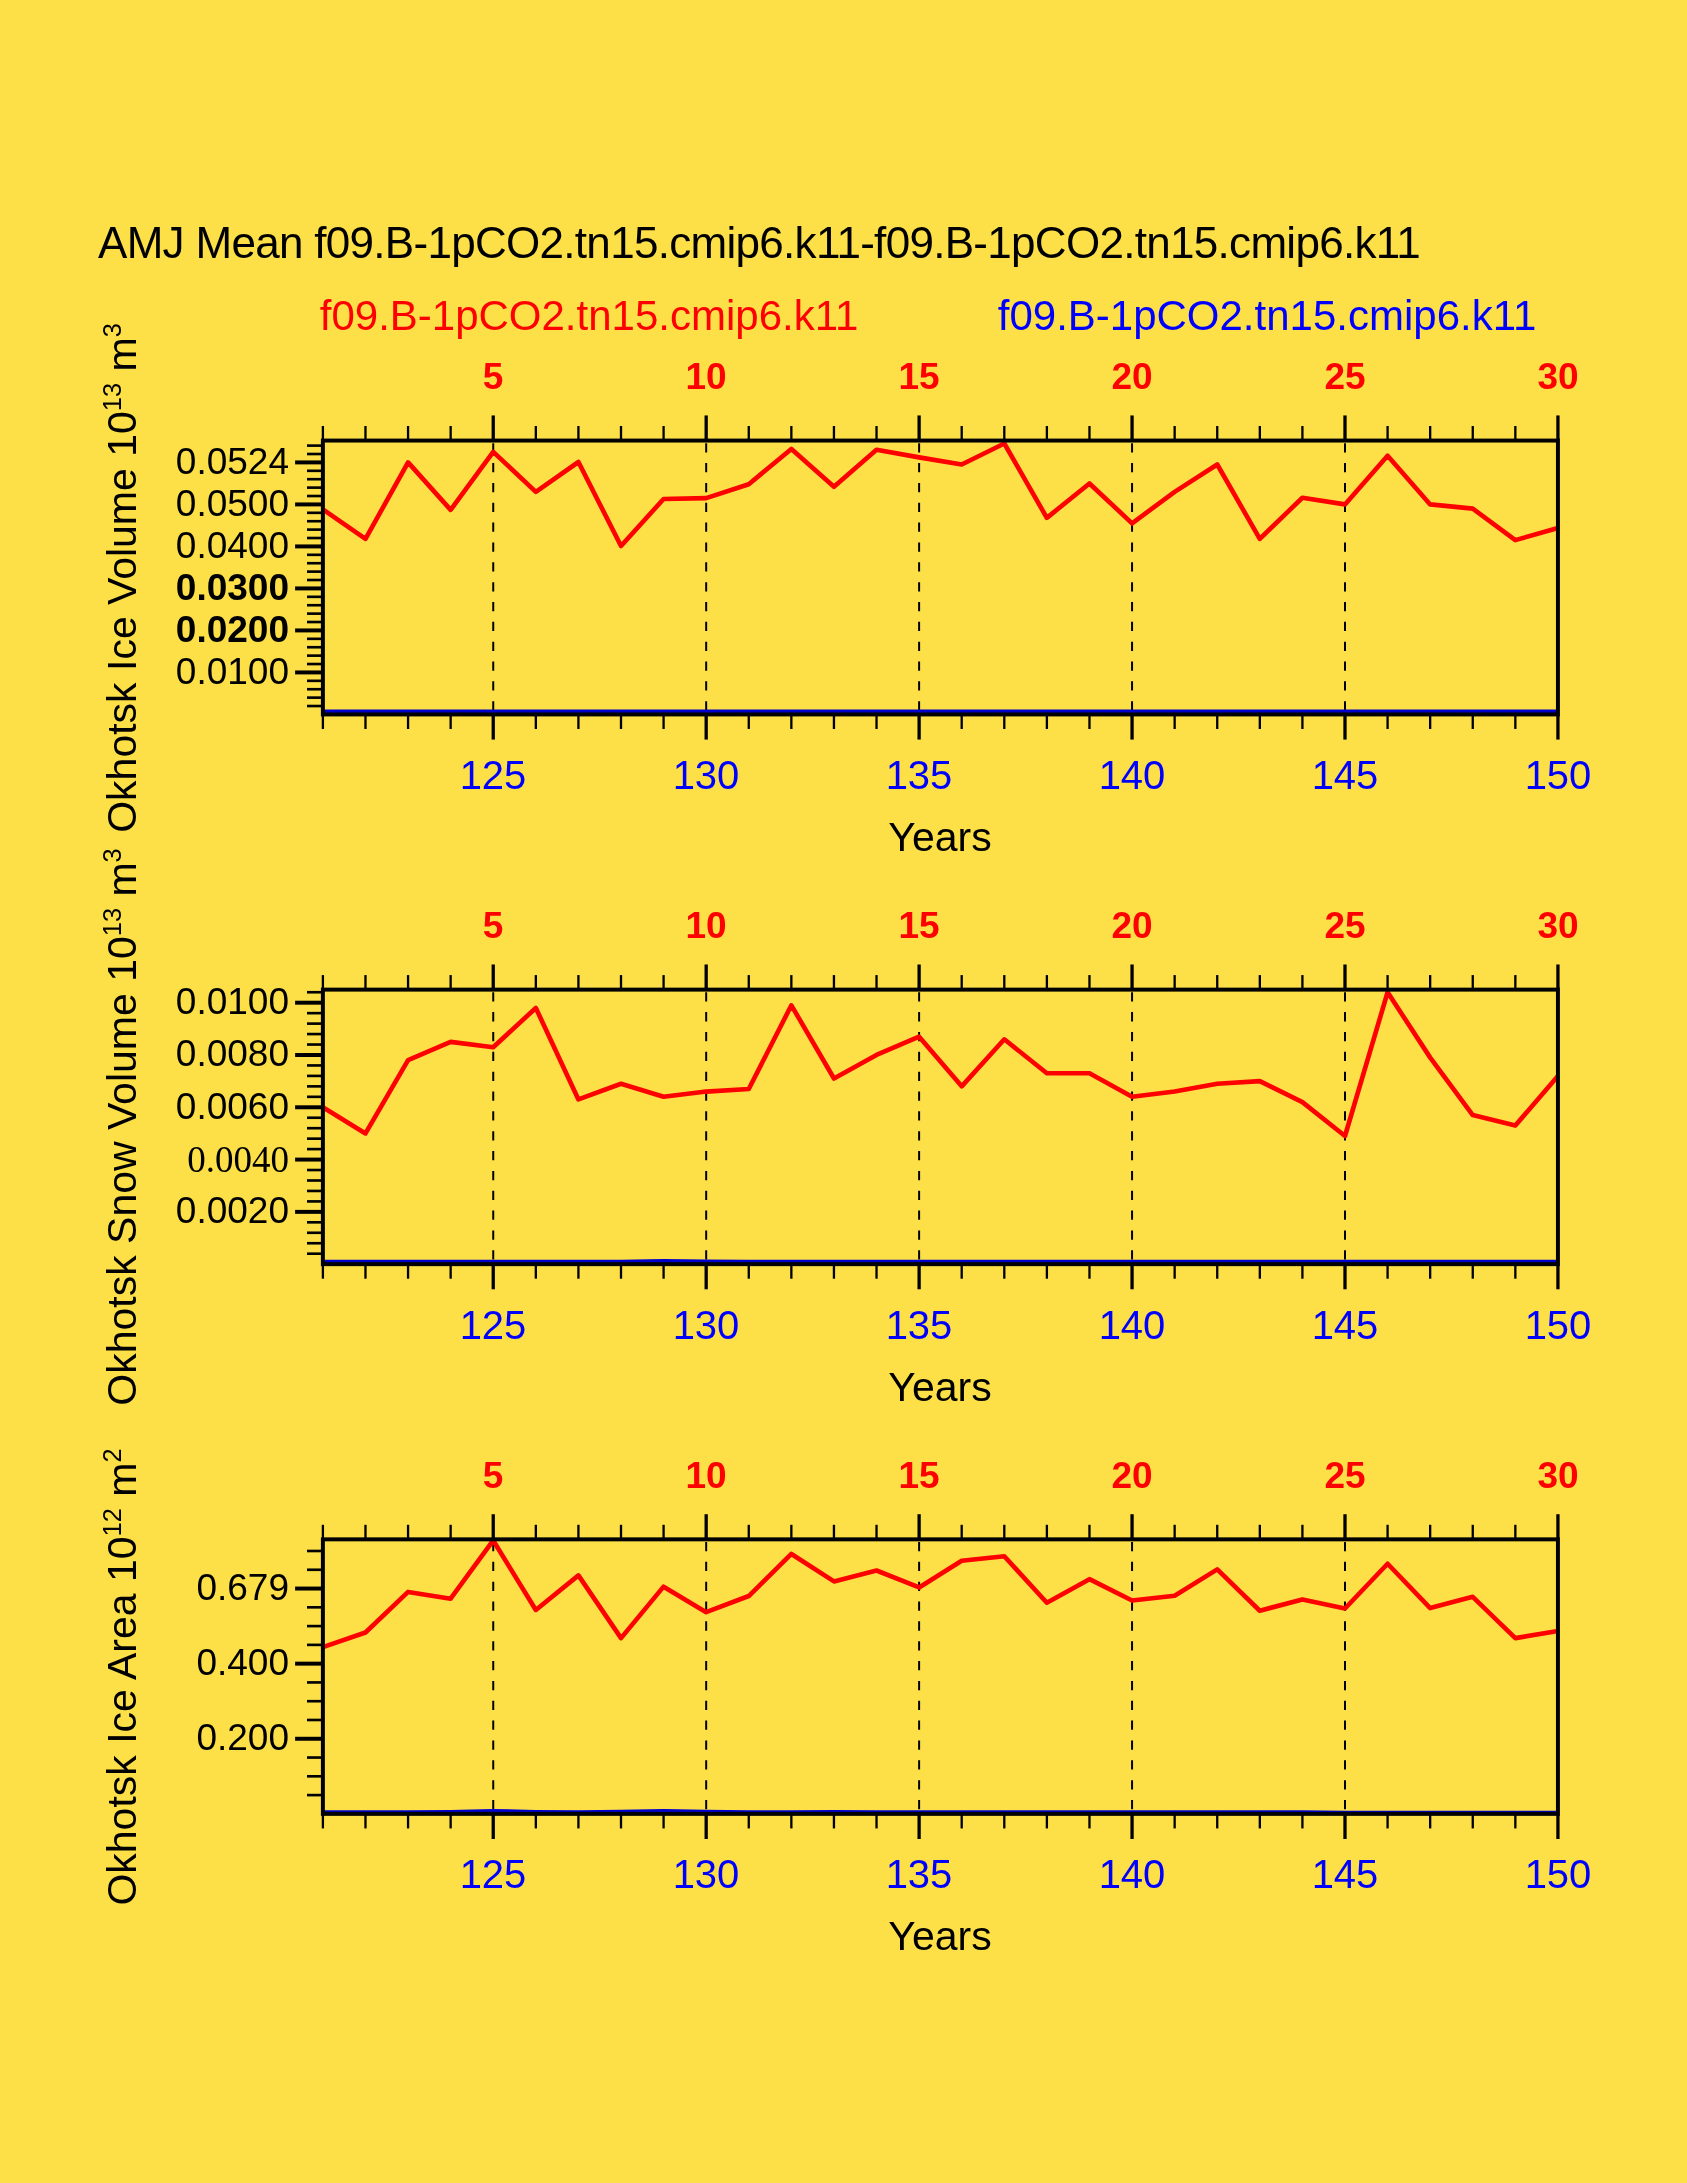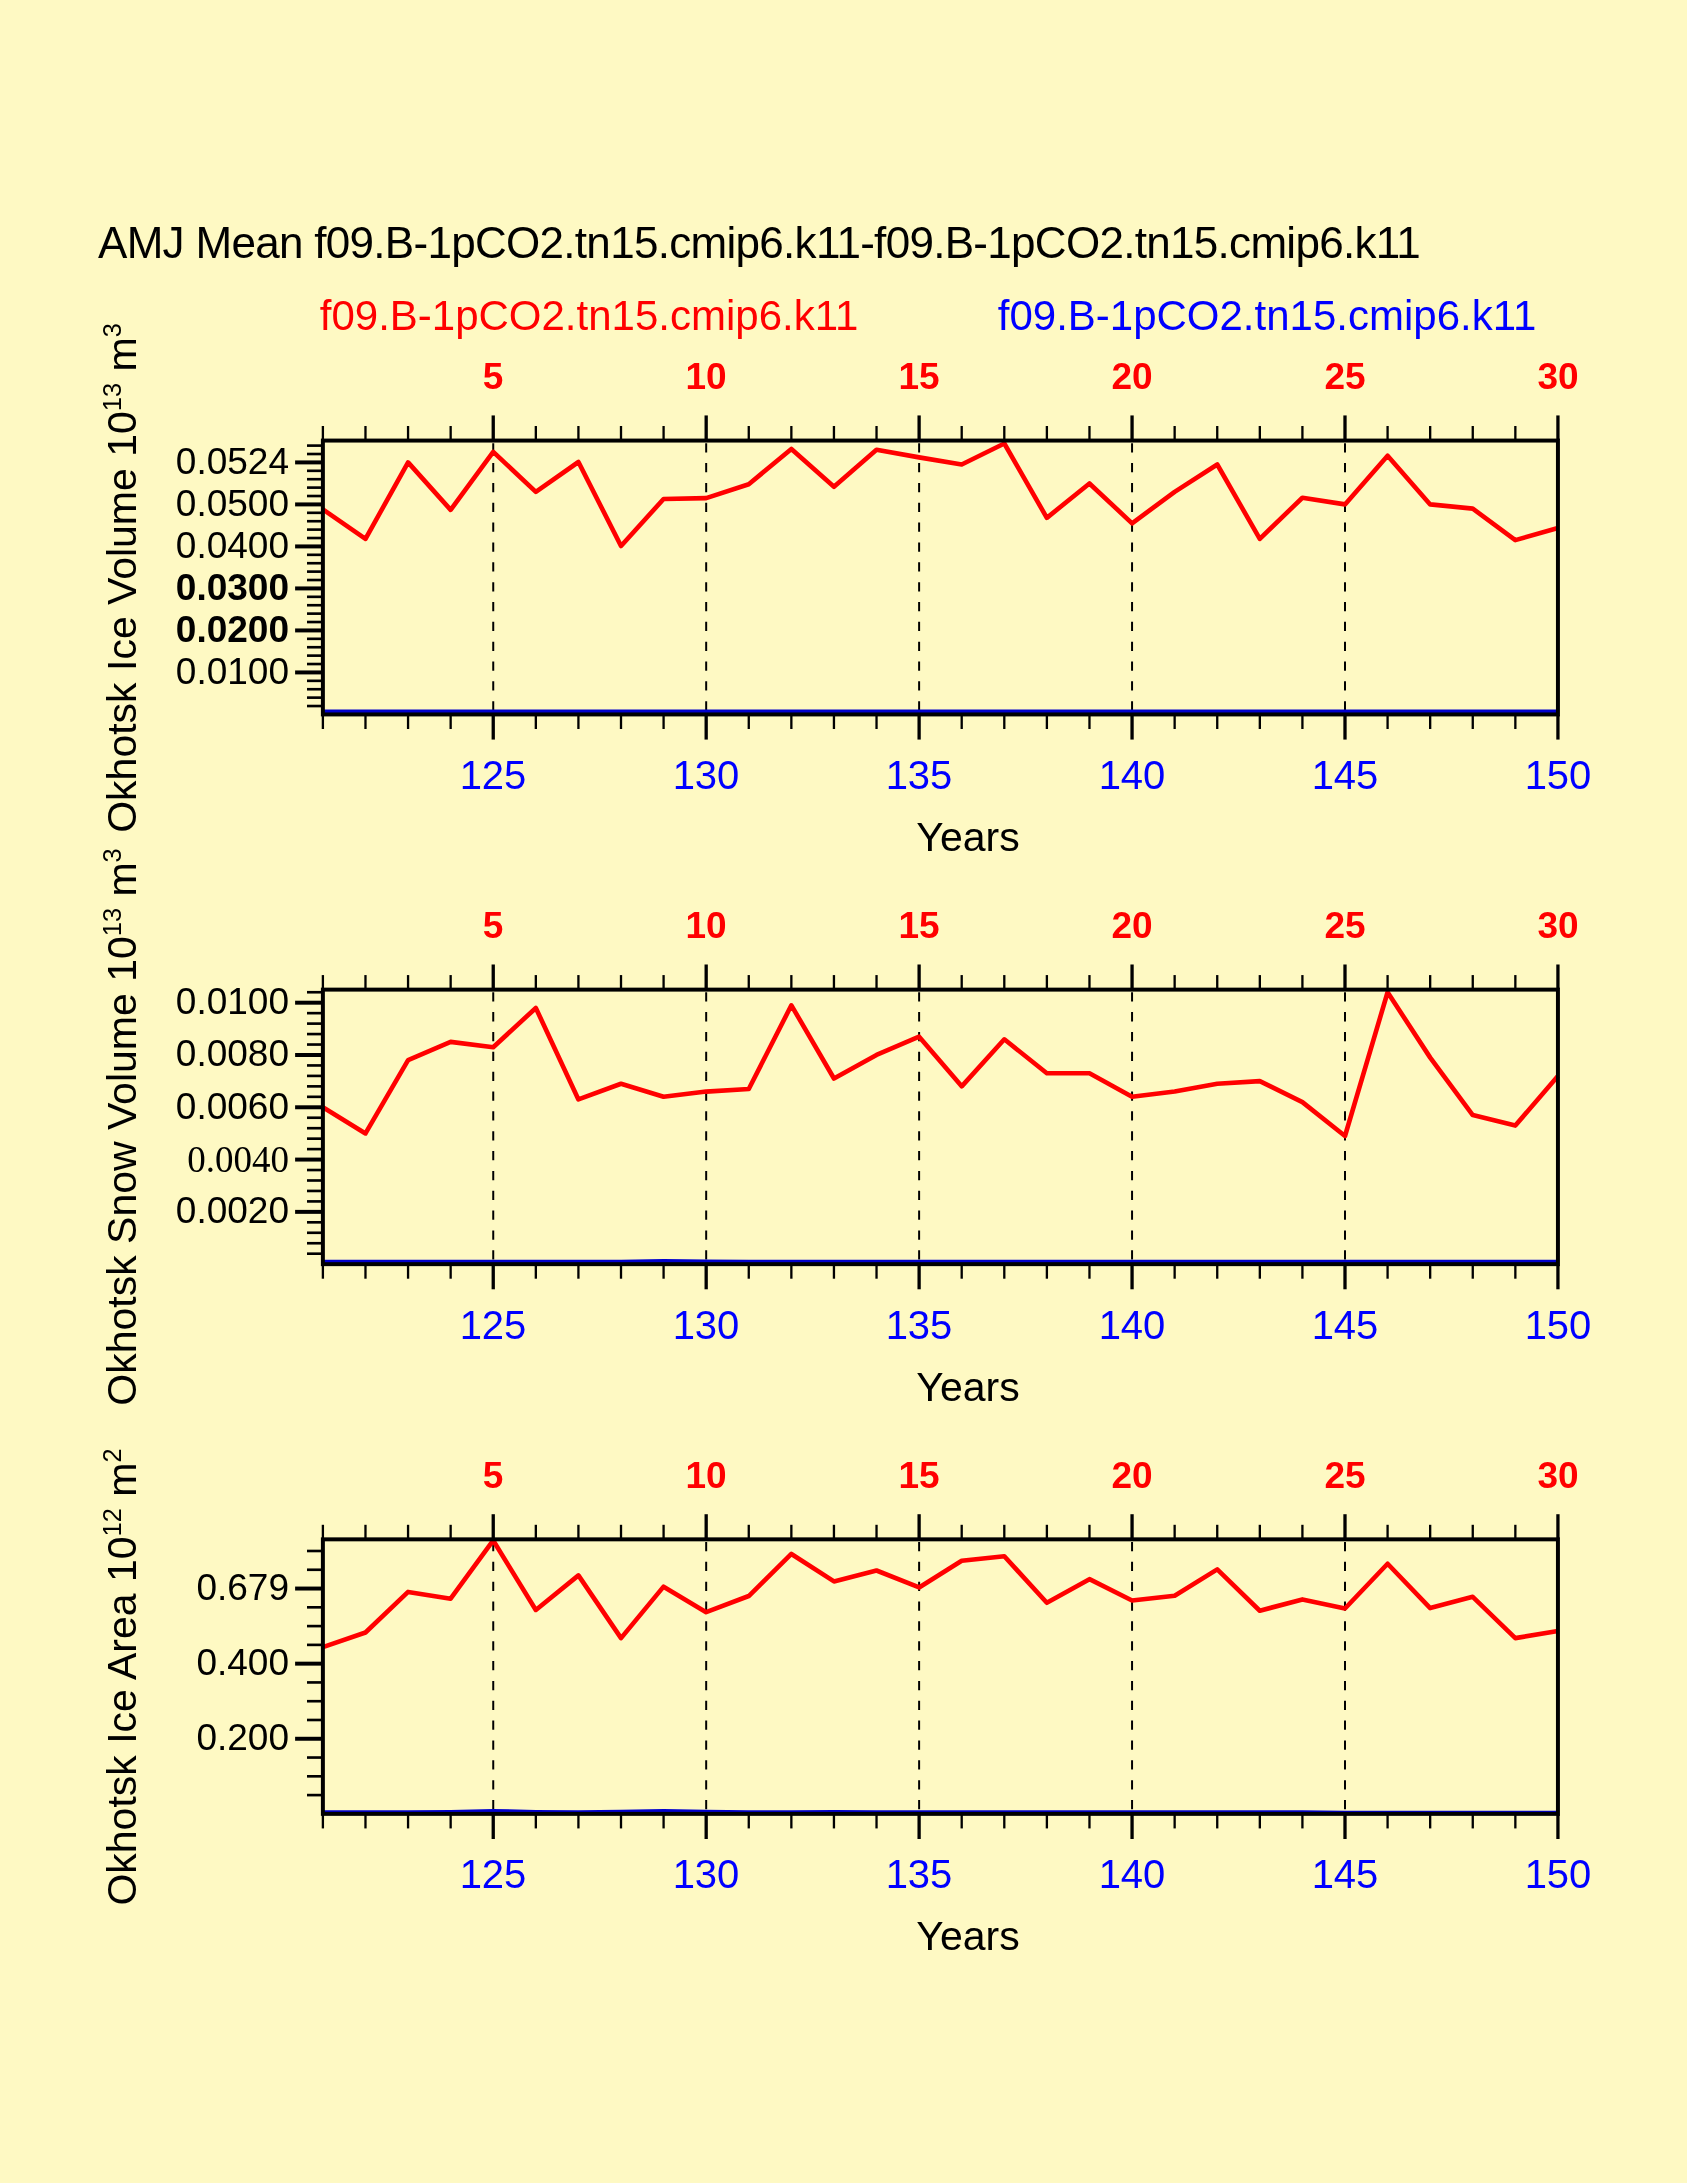--- a/index.html
+++ b/index.html
@@ -1,19 +1,19 @@
 <!DOCTYPE html>
 <html style="font-size:10.6px"><head>
 <meta charset="utf-8">
 <style>
   html,body{margin:0;padding:0;background:#ffffff;}
   #page{
     position:relative;
     width:1687px;height:2183px;
-    background:#fef9c3;
+    background:#fde047;
     font-family:"Liberation Sans", sans-serif;
     overflow:hidden;
   }
   .main-title{
     position:absolute;
     left:98px; top:218px;
     font-size:44px;
     color:#000000;
     white-space:nowrap;
     letter-spacing:-0.7px;
@@ -49,21 +49,20 @@
     font-size:37px;
     color:#000000;
     white-space:nowrap;
   }
   .years-label{
     position:absolute;
     transform:translateX(-50%);
     font-size:41px;
     color:#000000;
     white-space:nowrap;
-    margin-left:28px;
   }
   .y-axis-title{
     position:absolute;
     transform:translate(-50%,-50%) rotate(-90deg);
     font-size:41px;
     color:#000000;
     white-space:nowrap;
   }
   .y-axis-title sup{
     font-size:0.62em;

